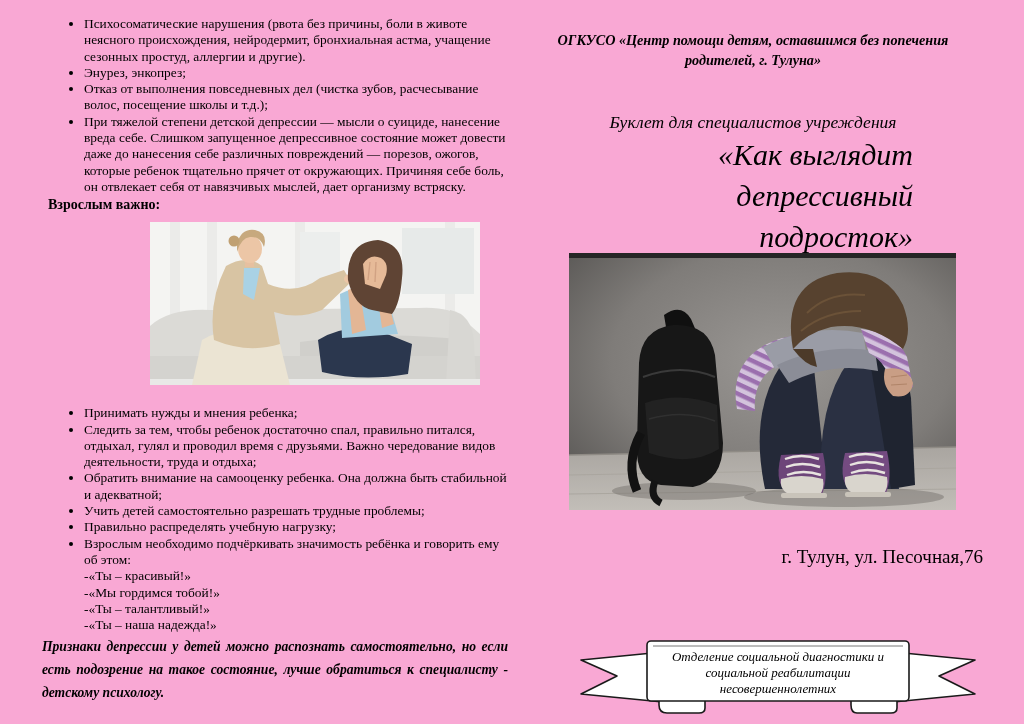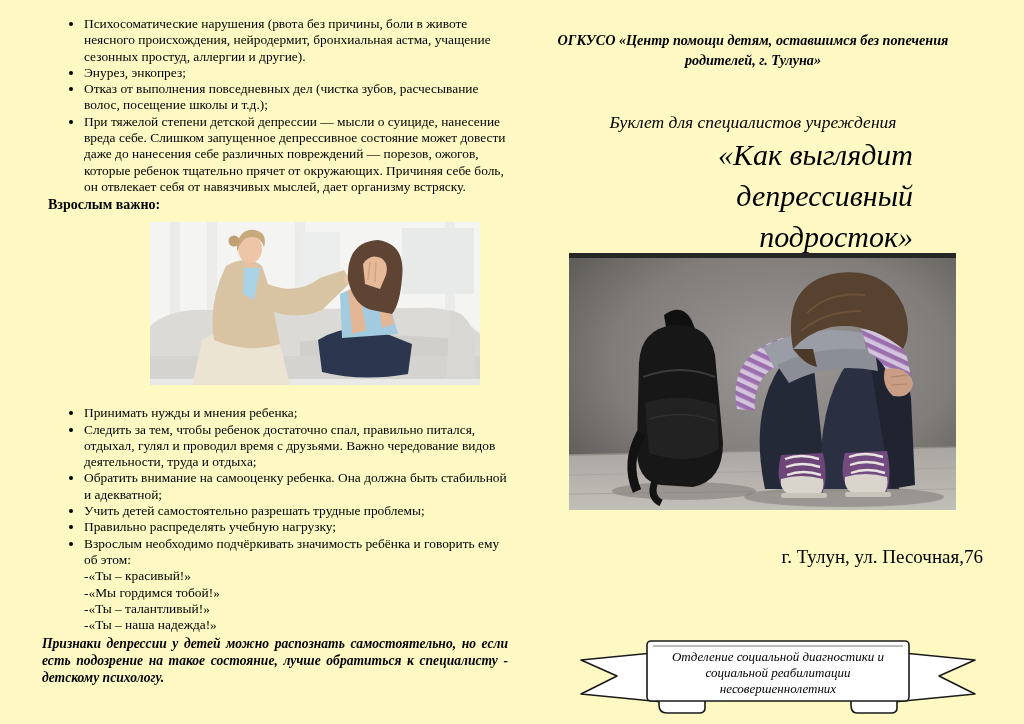--- a/index.html
+++ b/index.html
@@ -1,26 +1,26 @@
 <!DOCTYPE html>
 <html><head>
 <meta charset="utf-8">
 <style>
   html,body{margin:0;padding:0;background:#888;}
-  #page{position:relative;width:1024px;height:724px;background:#fef9c3;overflow:hidden;
+  #page{position:relative;width:1024px;height:724px;background:#f9a8d4;overflow:hidden;
         font-family:"Liberation Serif","DejaVu Serif",serif;color:#000;}
   
   #left-page{position:absolute;left:40px;top:16px;width:470px;}
   .blist{margin:0;padding:0 0 0 44px;font-size:13.4px;line-height:16.3px;}
   .blist li{margin:0;padding:0;}
   .sub-quotes div{margin:0;}
   .adults-heading{font-weight:bold;font-size:14px;margin:2px 0 9px 8px;}
   .photo1-wrap{margin:3px 0 0 110px;width:330px;height:163px;}
   .advice{margin-top:20px;}
-  .closing{font-weight:bold;font-style:italic;font-size:13.6px;line-height:17px;
+  .closing{font-weight:bold;font-style:italic;font-size:13.6px;line-height:23px;
            text-align:justify;margin:2px 0 0 2px;width:466px;}
   
   #right-page{position:absolute;left:523px;top:0;width:460px;height:724px;}
   .org{position:absolute;top:30px;left:0;width:100%;text-align:center;
        font-weight:bold;font-style:italic;font-size:14.2px;line-height:20px;}
   .subtitle{position:absolute;top:112px;left:0;width:100%;text-align:center;
             font-style:italic;font-size:17.5px;}
   .big-title{position:absolute;top:134px;left:130px;width:260px;text-align:right;
              font-style:italic;font-size:30px;line-height:41px;}
   .photo2-wrap{position:absolute;top:253px;left:46px;width:387px;height:257px;}

